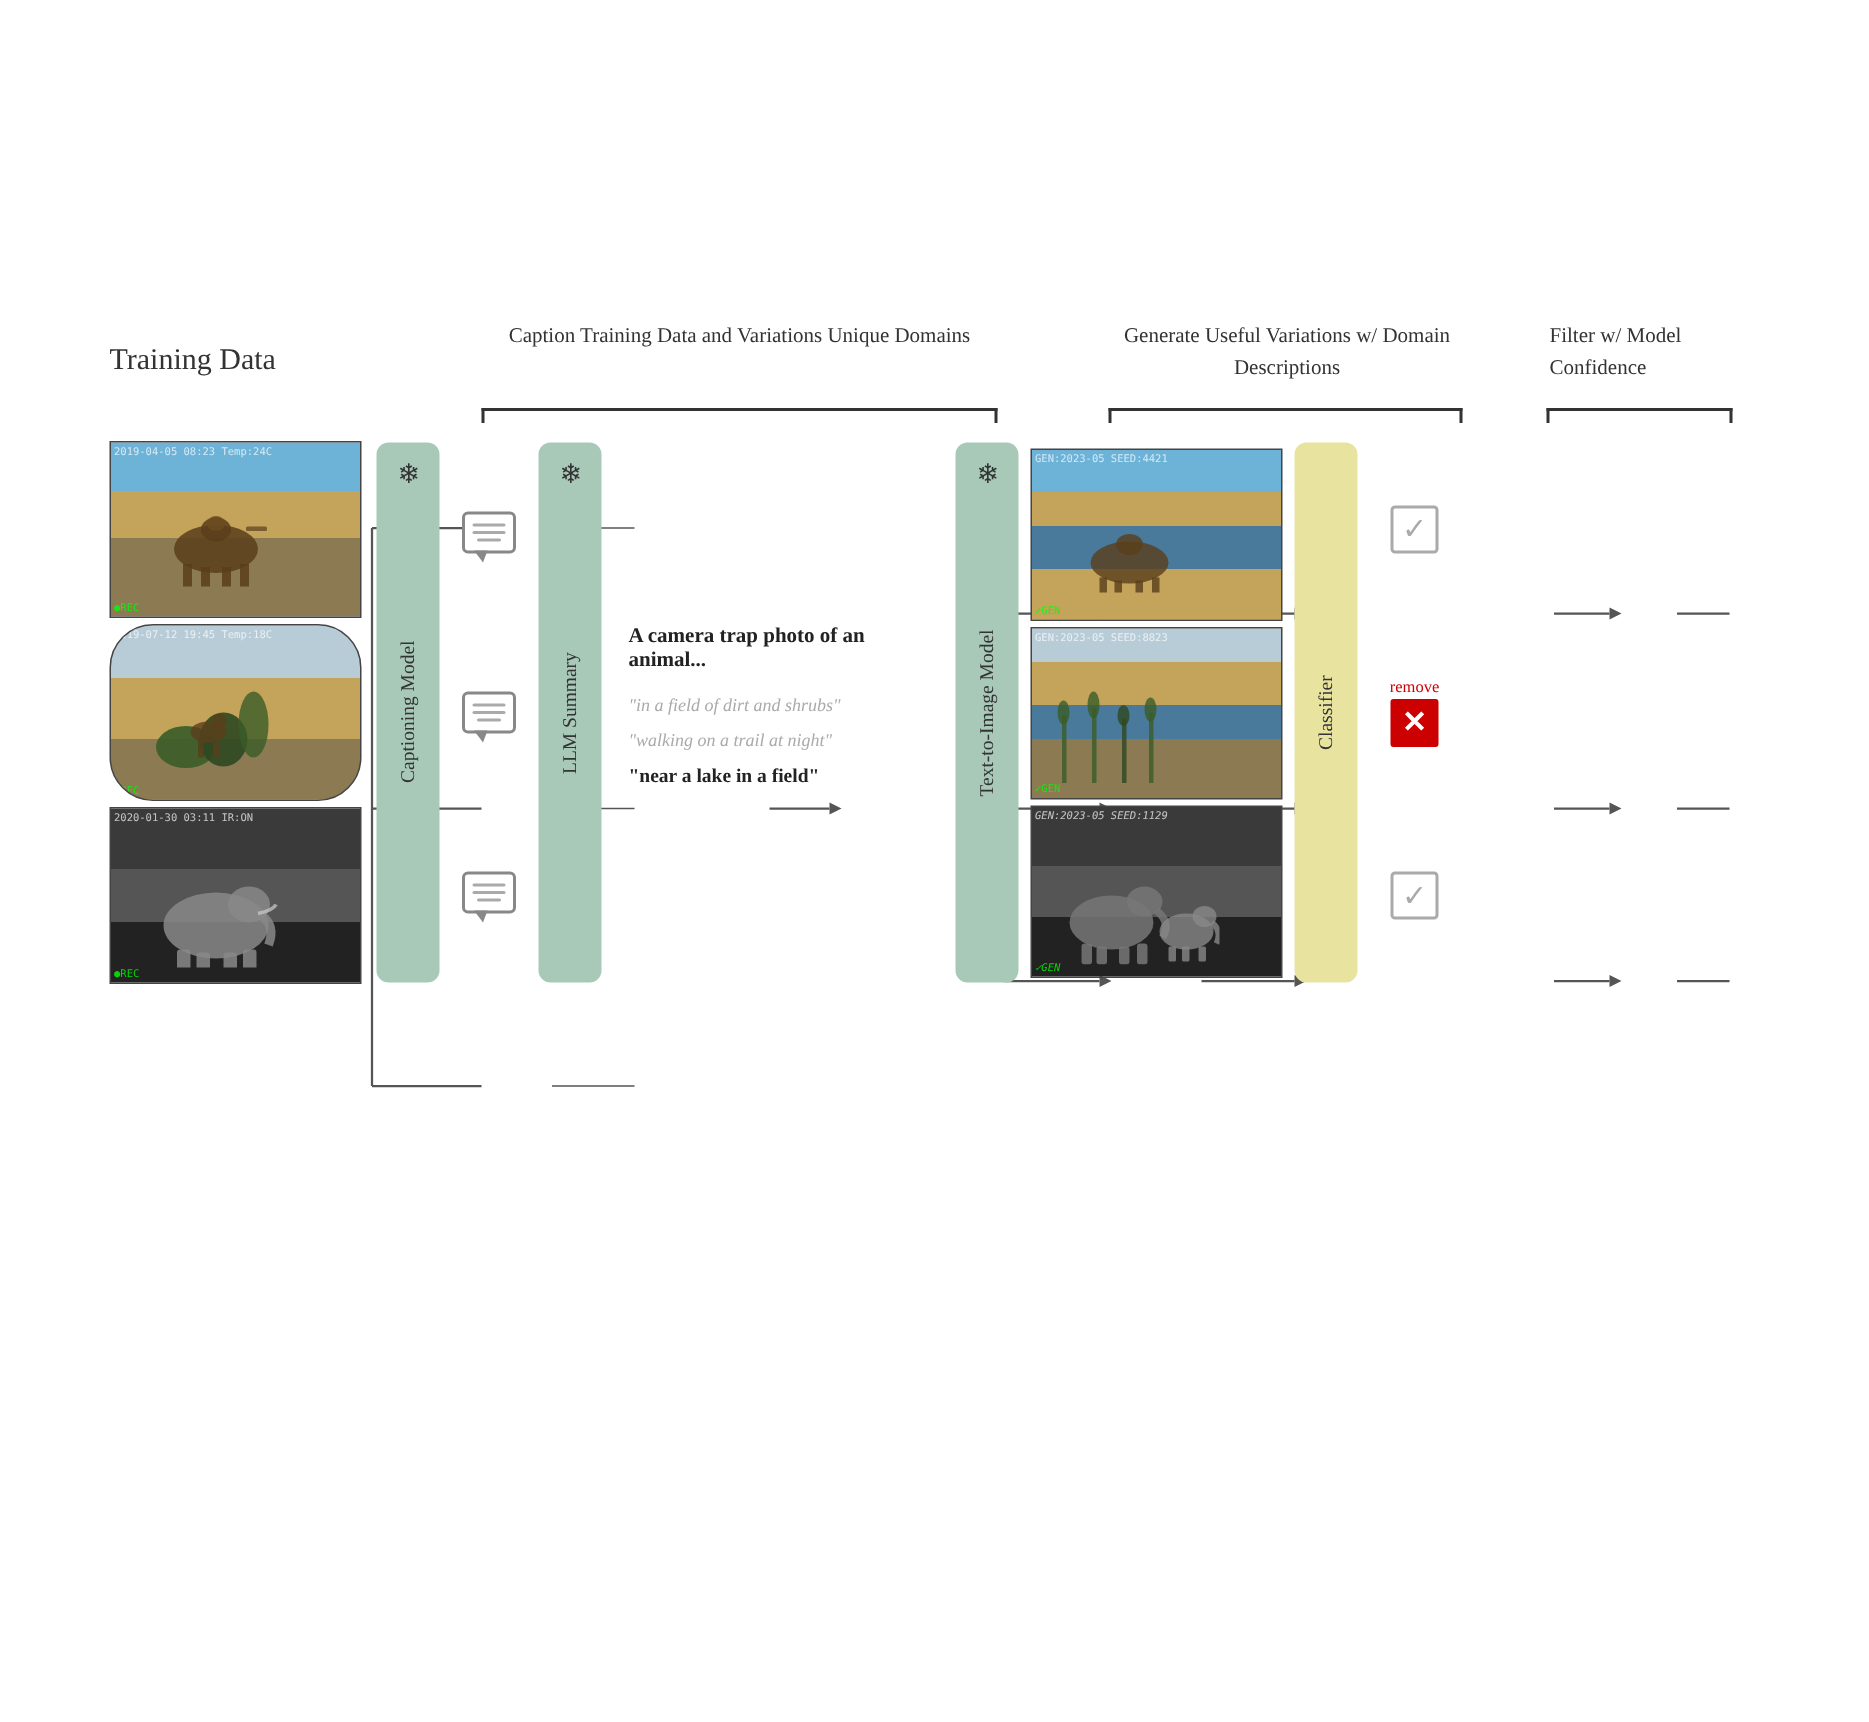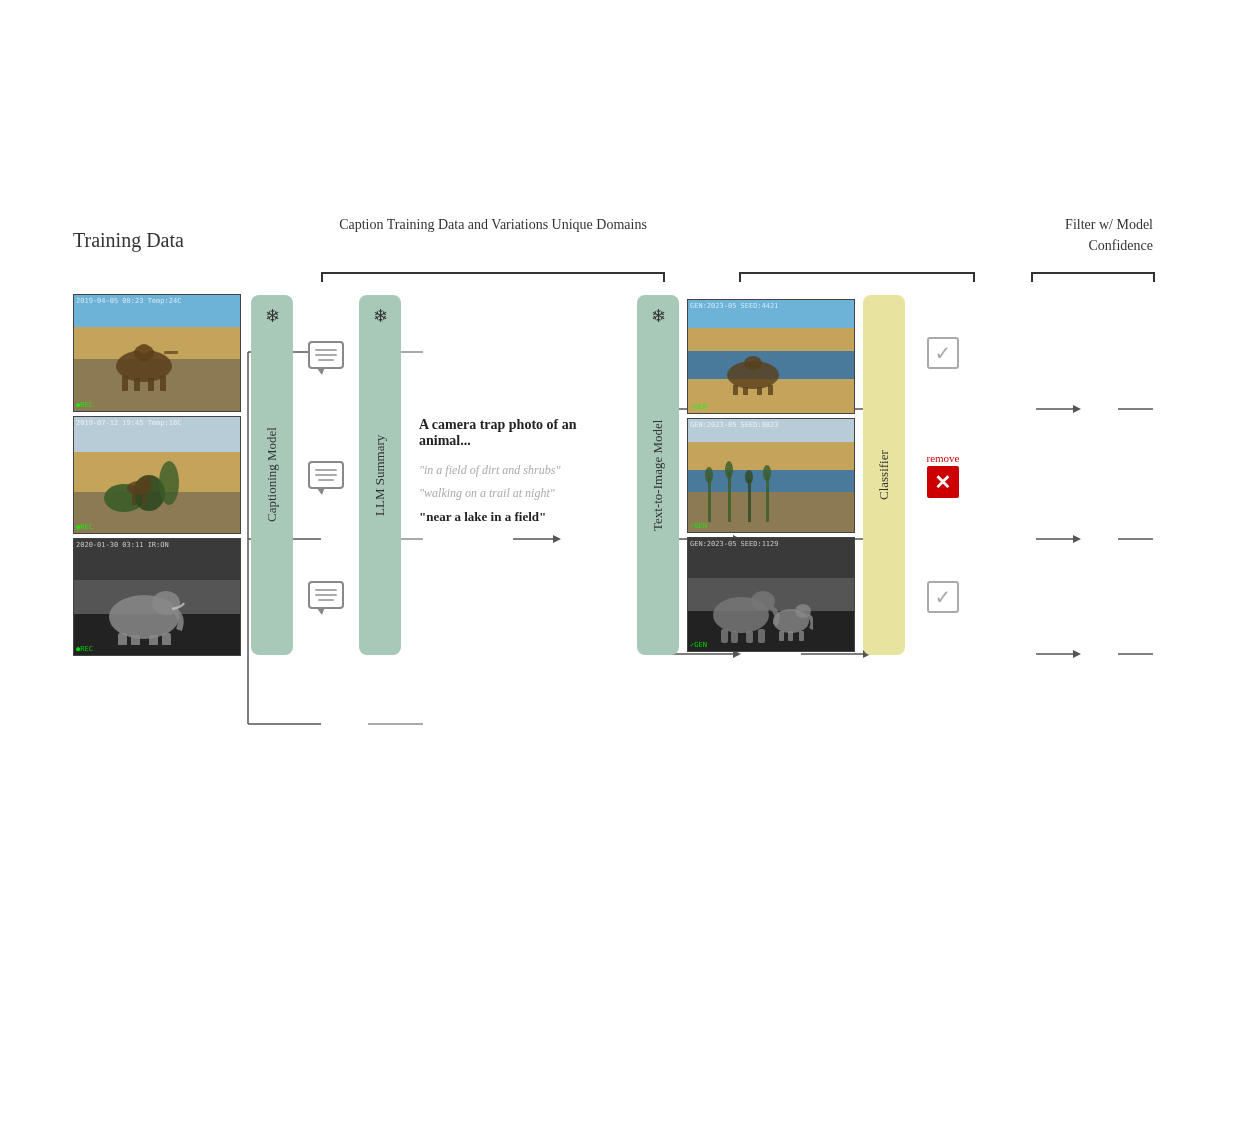--- a/index.html
+++ b/index.html
@@ -214,21 +214,21 @@
       font-size: 14px;
       font-family: 'Georgia', serif;
       color: #333;
       line-height: 1.5;
     }
     .filter-label {
       position: absolute;
       top: 10px;
       left: 960px;
       width: 120px;
-      text-align: right;
+      text-align: left;
       font-size: 14px;
       font-family: 'Georgia', serif;
       color: #333;
       line-height: 1.5;
     }
     
     .bracket-line-caption {
       position: absolute;
       top: 68px;
       left: 248px;
@@ -309,20 +309,21 @@
     }
 
     
     .scene-cow {
       background: linear-gradient(to bottom, #6db3d8 0%, #6db3d8 28%, #c4a35a 28%, #c4a35a 55%, #8c7a52 55%, #8c7a52 100%);
       padding-left: 41px;
     }
     
     .scene-deer {
       background: linear-gradient(to bottom, #b8ccd8 0%, #b8ccd8 30%, #c4a35a 30%, #c4a35a 65%, #8c7a52 65%);
+      border-radius: 29px;
     }
     
     .scene-elephant {
       background: linear-gradient(to bottom, #3a3a3a 0%, #3a3a3a 35%, #555 35%, #555 65%, #222 65%);
     }
 
     
     .scene-lake {
       background: linear-gradient(to bottom, #6db3d8 0%, #6db3d8 25%, #c4a35a 25%, #c4a35a 45%, #4a7a9b 45%, #4a7a9b 70%, #c4a35a 70%);
     }
@@ -334,20 +335,21 @@
   </style>
 </head>
 <body>
 
 <div class="diagram-container">
 
   <div class="training-data-label">Training Data</div>
 
   <div class="caption-training-label">Caption Training Data and Variations Unique Domains</div>
 
+  <div class="generate-label">Generate Useful Variations w/ Domain Descriptions</div>
 
   <div class="filter-label">Filter w/ Model Confidence</div>
 
   <div class="bracket-line-caption"></div>
   <div class="vline-left-caption"></div>
   <div class="vline-right-caption"></div>
 
   <div class="bracket-line-generate"></div>
   <div class="vline-left-generate"></div>
   <div class="vline-right-generate"></div>
@@ -536,21 +538,21 @@
           <rect x="30" y="15" width="3" height="50" fill="#3a5c28" opacity="0.8"></rect>
           <ellipse cx="31" cy="13" rx="4" ry="9" fill="#3a5c28" opacity="0.8"></ellipse>
           <rect x="50" y="22" width="3" height="43" fill="#2e4820" opacity="0.8"></rect>
           <ellipse cx="51" cy="20" rx="4" ry="7" fill="#2e4820" opacity="0.8"></ellipse>
           <rect x="68" y="18" width="3" height="47" fill="#3a5c28" opacity="0.8"></rect>
           <ellipse cx="69" cy="16" rx="4" ry="8" fill="#3a5c28" opacity="0.8"></ellipse>
         </svg>
         <div class="cam-overlay">✓GEN</div>
       </div>
 
-      <div class="img-wrap scene-elephant" style="width:168px;height:115px;">
+      <div class="img-wrap scene-elephant" style="width:168px;height:115px;font-style:italic;">
         <div class="cam-top-bar">GEN:2023-05 SEED:1129</div>
         <svg width="110" height="80" style="position:absolute;bottom:8px;left:15px;">
 
           <ellipse cx="38" cy="52" rx="28" ry="18" fill="#777" opacity="0.85"></ellipse>
           <ellipse cx="60" cy="38" rx="12" ry="10" fill="#777" opacity="0.85"></ellipse>
           <path d="M68 44 Q78 52 72 62" stroke="#777" stroke-width="5" fill="none" opacity="0.85"></path>
           <rect x="18" y="66" width="7" height="14" rx="2" fill="#777" opacity="0.85"></rect>
           <rect x="28" y="68" width="7" height="12" rx="2" fill="#777" opacity="0.85"></rect>
           <rect x="43" y="68" width="7" height="12" rx="2" fill="#777" opacity="0.85"></rect>
           <rect x="55" y="66" width="7" height="14" rx="2" fill="#777" opacity="0.85"></rect>

